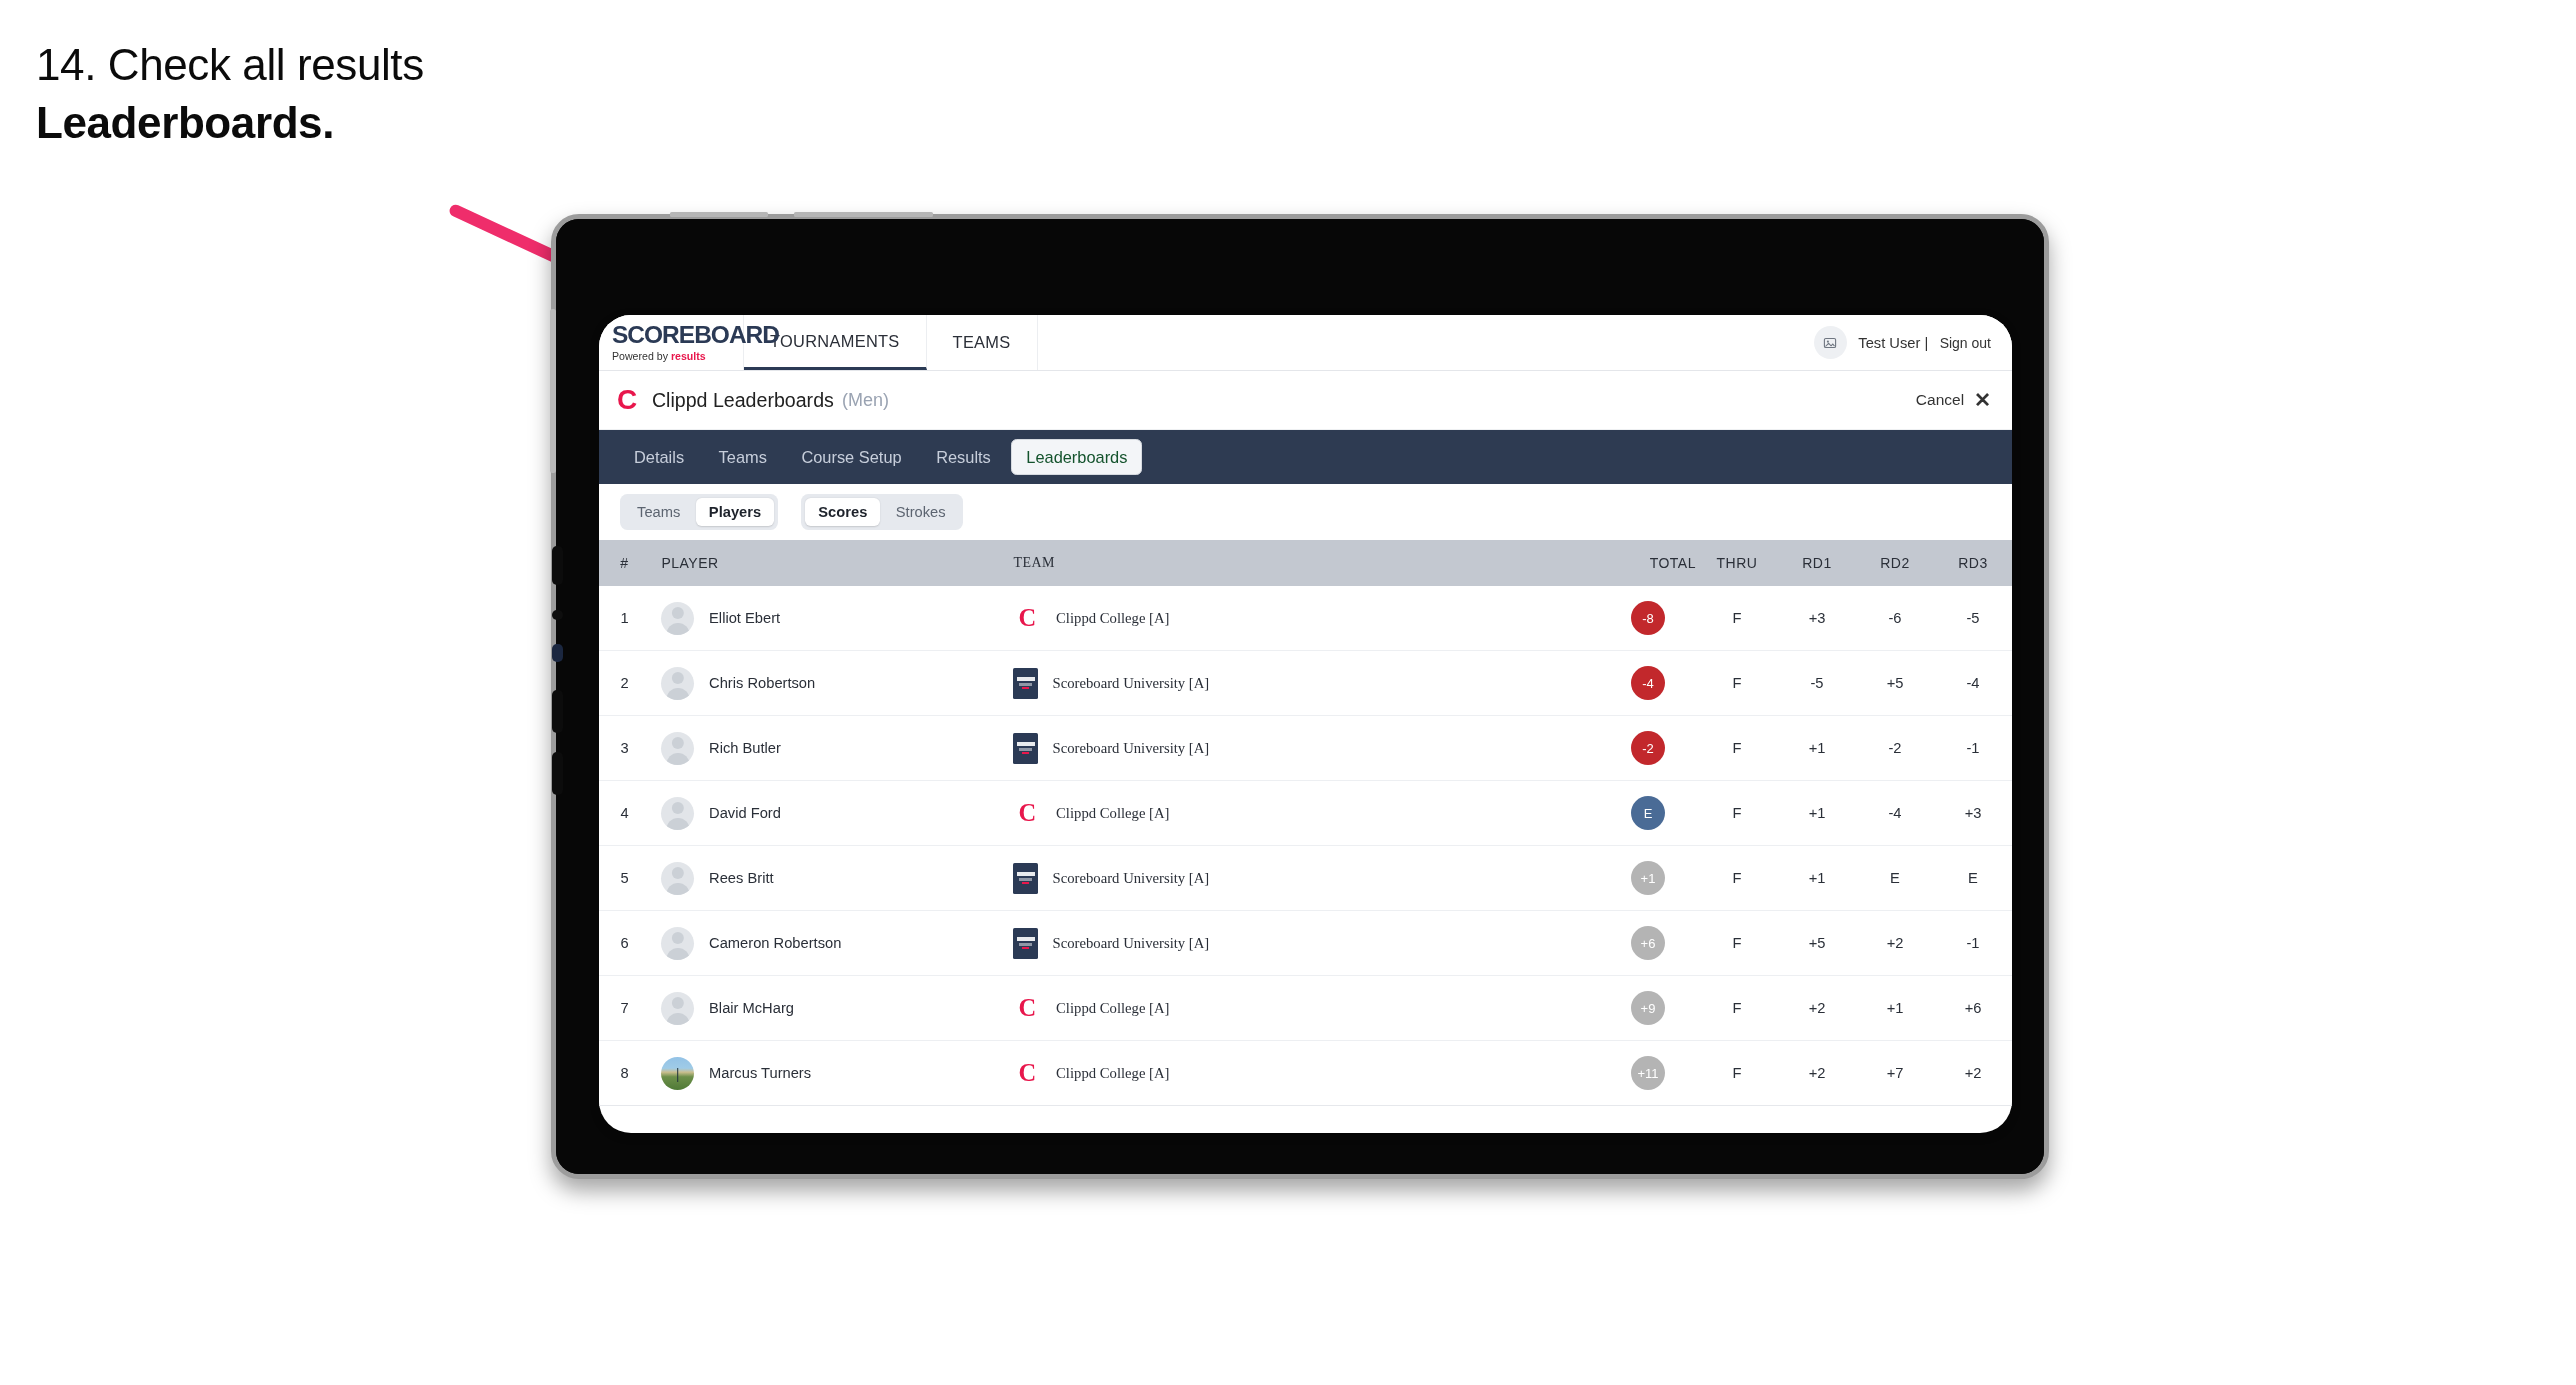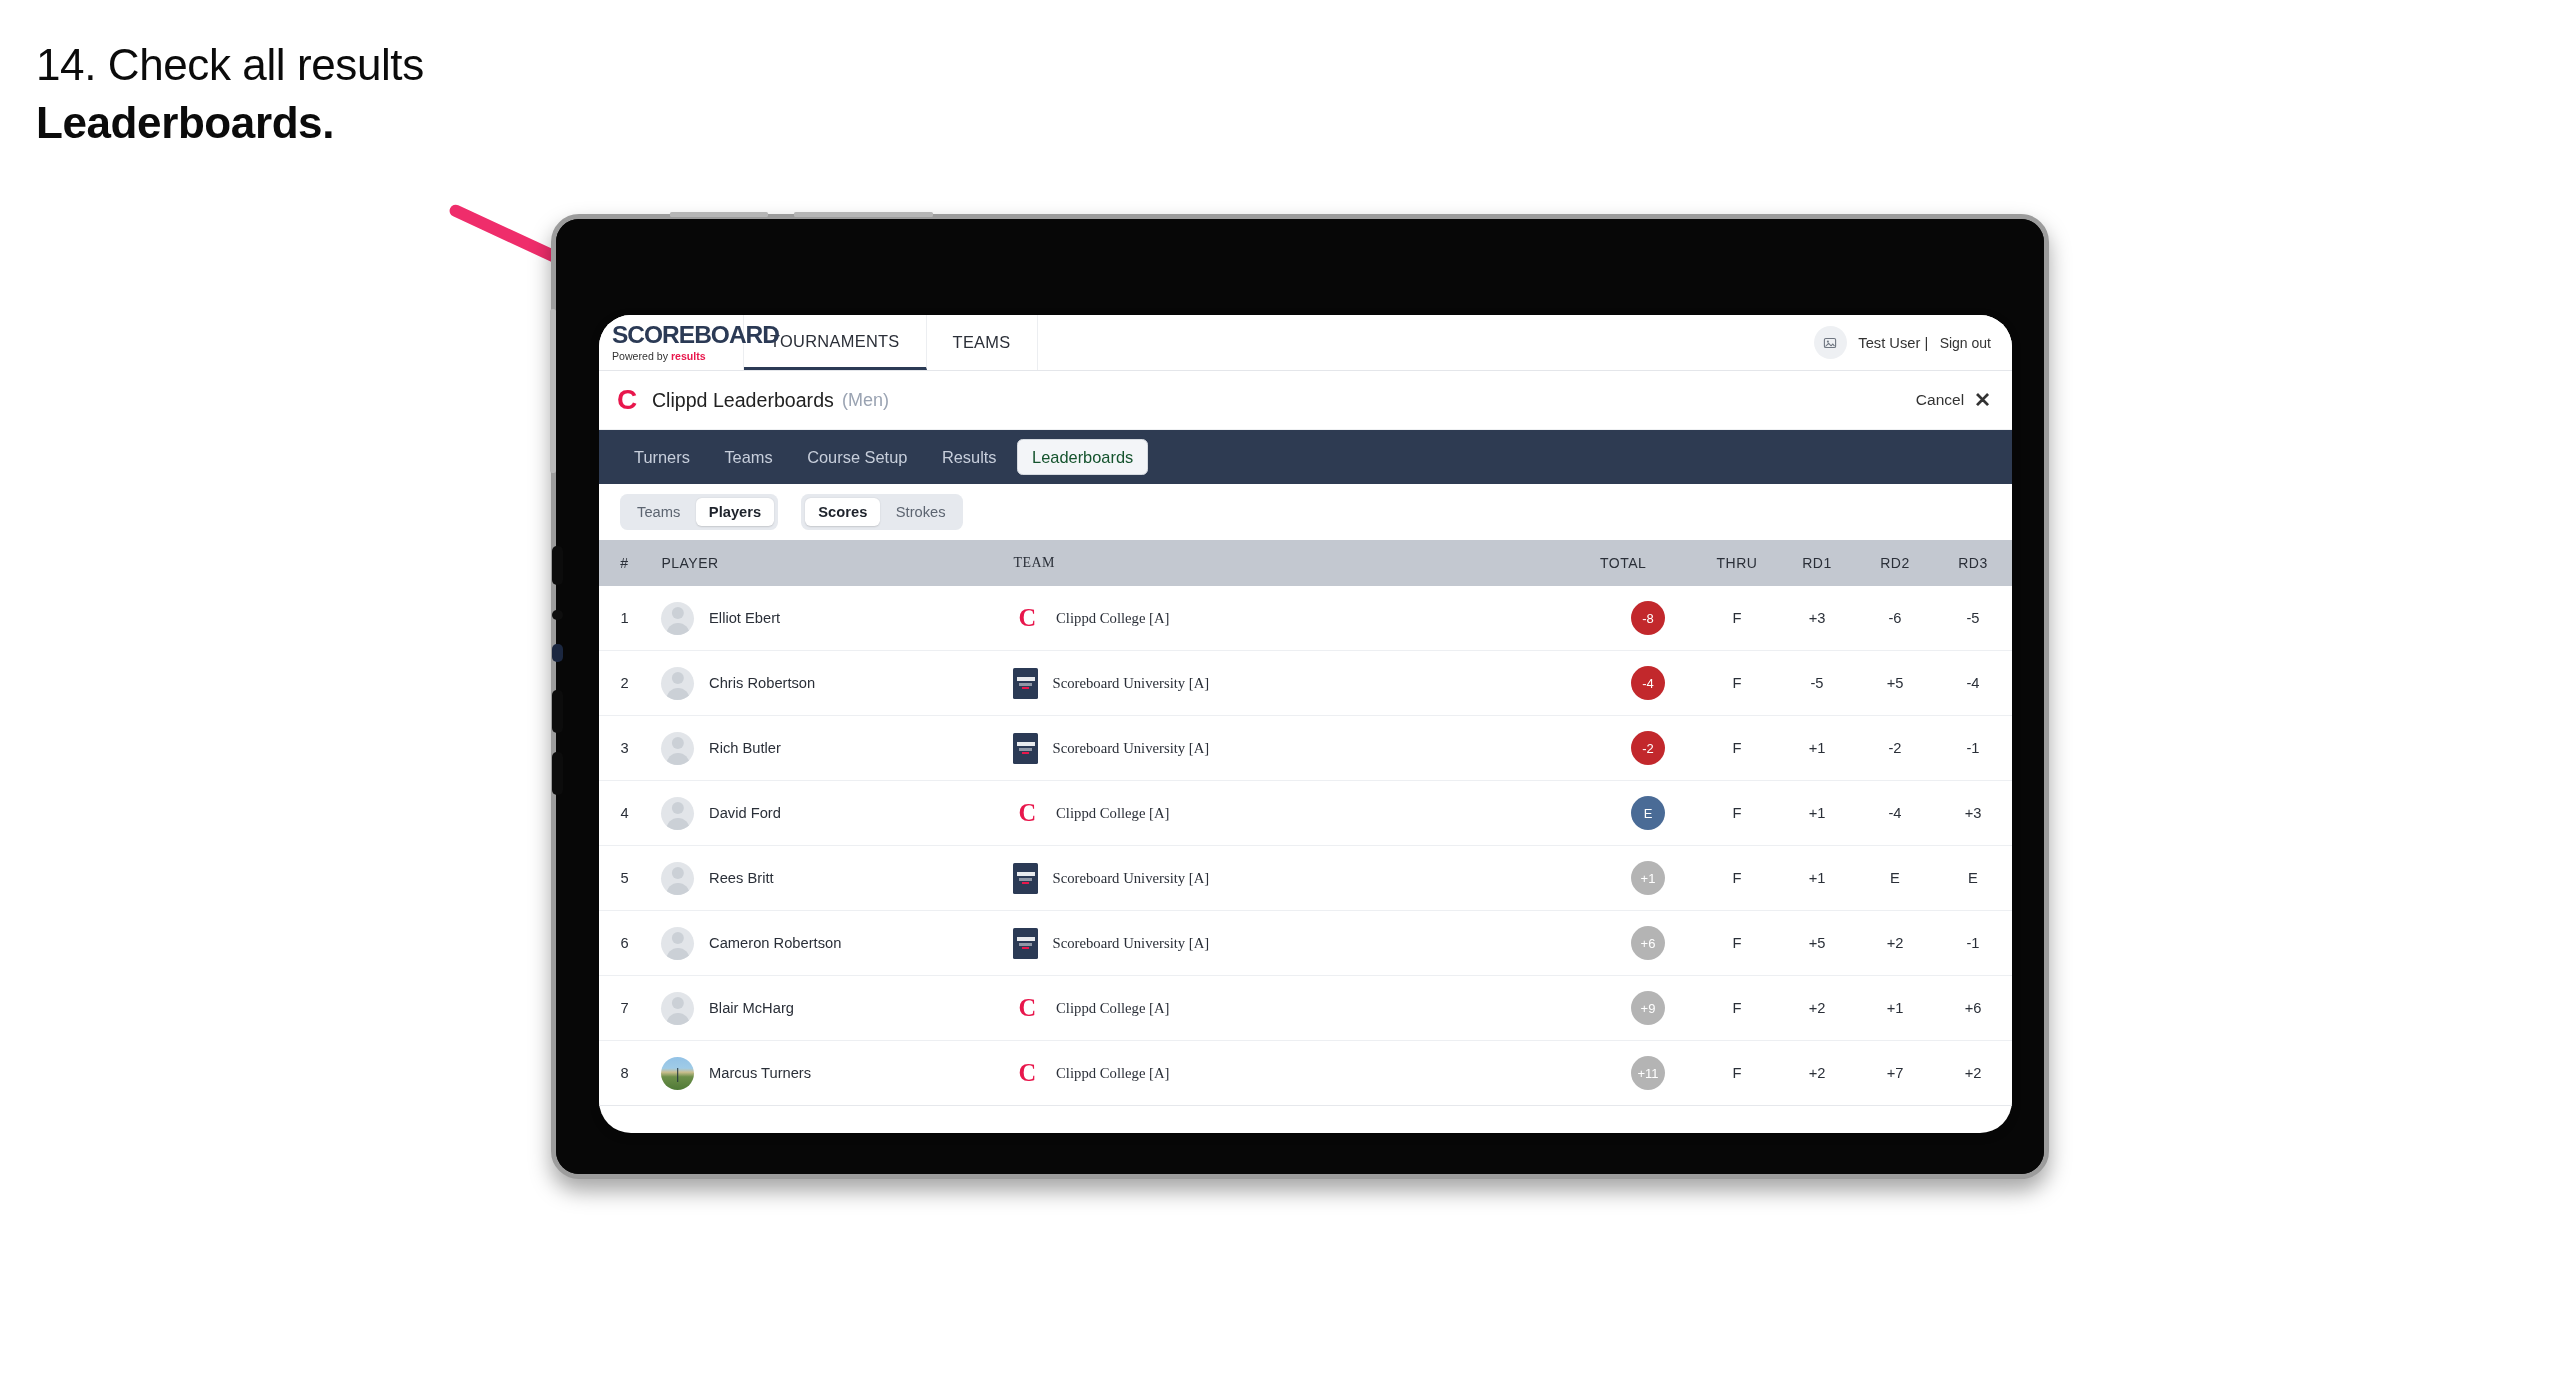--- a/index.html
+++ b/index.html
@@ -163,21 +163,21 @@
   .seg .opt.on{ background:#fff; color:#1d222b; font-weight:700; box-shadow:0 0.8px 1.6px rgba(0,0,0,.14); }
 
   
   .thead{
     height:46px; background:#c3c8d0; display:flex; align-items:center;
     font-size:14px; color:#2a2f38; letter-spacing:0.5px;
   }
   .c-rank{ width:51px; text-align:center; flex:none; }
   .c-player{ width:352px; flex:none; padding-left:11.4px; }
   .c-team{ flex:1 1 auto; padding-left:11.4px;font-family:Liberation Serif, serif; }
-  .c-total{ width:96px; flex:none; text-align:left; }
+  .c-total{ width:96px; flex:none; text-align:right; }
   .c-thru{ width:82px; flex:none; text-align:center; }
   .c-rd{ width:78px; flex:none; text-align:center; }
 
   .row{
     height:65px; display:flex; align-items:center;
     border-bottom:0.8px solid #edeff2; font-size:14.7px; color:#2a2f38;
     background:#fff;
   }
   .row:last-child{ border-bottom:0.8px solid #e6e8ec; }
   .pl-cell{ display:flex; align-items:center; gap:14.7px; }
@@ -281,21 +281,21 @@
         <div class="tour-c">C</div>
         <div class="tour-title">Clippd Leaderboards</div>
         <div class="tour-gender">(Men)</div>
         <div class="cancel">
           <span>Cancel</span>
           <span class="x">✕</span>
         </div>
       </div>
 
       <div class="tabs">
-        <div class="tab">Turners</div>
+        <div class="tab">Details</div>
         <div class="tab">Teams</div>
         <div class="tab">Course Setup</div>
         <div class="tab">Results</div>
         <div class="tab active">Leaderboards</div>
       </div>
 
       <div class="filters">
         <div class="seg">
           <div class="opt">Teams</div>
           <div class="opt on">Players</div>

